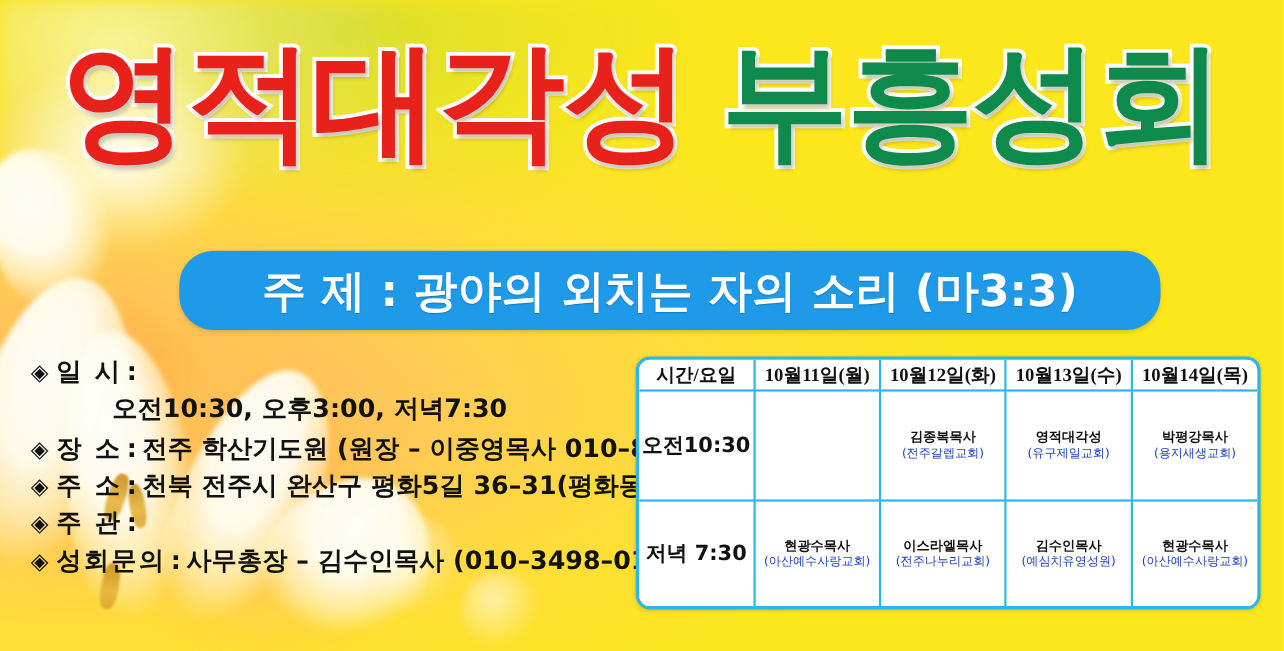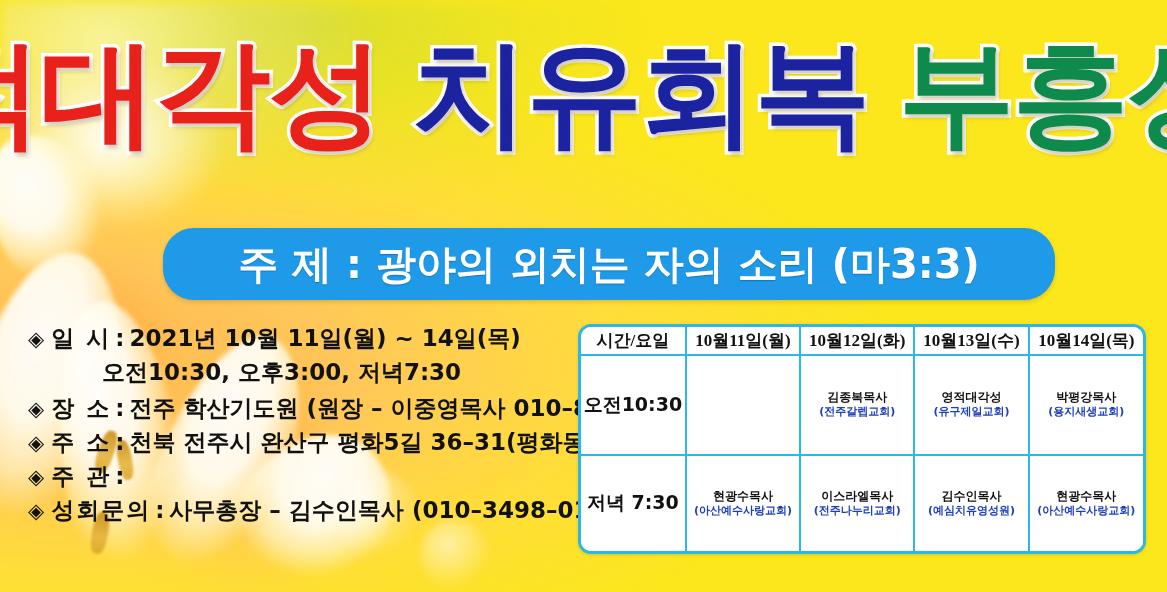--- a/index.html
+++ b/index.html
@@ -201,21 +201,21 @@
   }
   .speaker-name {
     font-size: 12px;
     font-weight: bold;
     color: #111111;
     white-space: nowrap;
     font-family: "DejaVu Sans", "Liberation Sans", sans-serif;
   }
   .speaker-church {
     font-size: 11px;
-    font-weight: bold;
+    font-weight: normal;
     color: #1B3FBF;
     white-space: nowrap;
     font-family: "DejaVu Sans", "Liberation Sans", sans-serif;
   }
   .cell-empty { min-height: 10px; }
 </style>
 </head>
 <body>
 
 <div class="poster">
@@ -235,34 +235,32 @@
     <div class="petal" style="left:240px; top:430px; width:150px; height:170px; transform:rotate(35deg);"></div>
     <div class="stamen" style="left:98px; top:430px; width:16px; height:44px; transform:rotate(18deg);"></div>
     <div class="stamen" style="left:118px; top:440px; width:14px; height:40px; transform:rotate(-10deg);"></div>
     <div class="stamen" style="left:92px; top:512px; width:16px; height:42px; transform:rotate(10deg);"></div>
     <div class="bokeh" style="left:330px; top:470px; width:90px; height:90px;"></div>
     <div class="bokeh" style="left:420px; top:520px; width:70px; height:70px;"></div>
   </div>
 
   <div class="title-row">
     <span class="title-word tw-red">영적대각성</span>
-    <span class="title-word tw-blue">치유회복</span>
     <span class="title-word tw-green">부흥성회</span>
   </div>
 
   <div class="subtitle-pill">
     <span class="subtitle-text">주 제 : 광야의 외치는 자의 소리 (마3:3)</span>
   </div>
 
   <div class="info-list">
       <div class="info-line">
         <span class="bullet">◈</span>
         <span class="info-label">일 시</span>
         <span class="info-sep">:</span>
-        <span>2021년 10월 11일(월) ~ 14일(목)</span>
       </div>
       <div class="info-line indented">
         <span>오전10:30, 오후3:00, 저녁7:30</span>
       </div>
       <div class="info-line">
         <span class="bullet">◈</span>
         <span class="info-label">장 소</span>
         <span class="info-sep">:</span>
         <span>전주 학산기도원 (원장 – 이중영목사 010–8210–9911)</span>
       </div>

